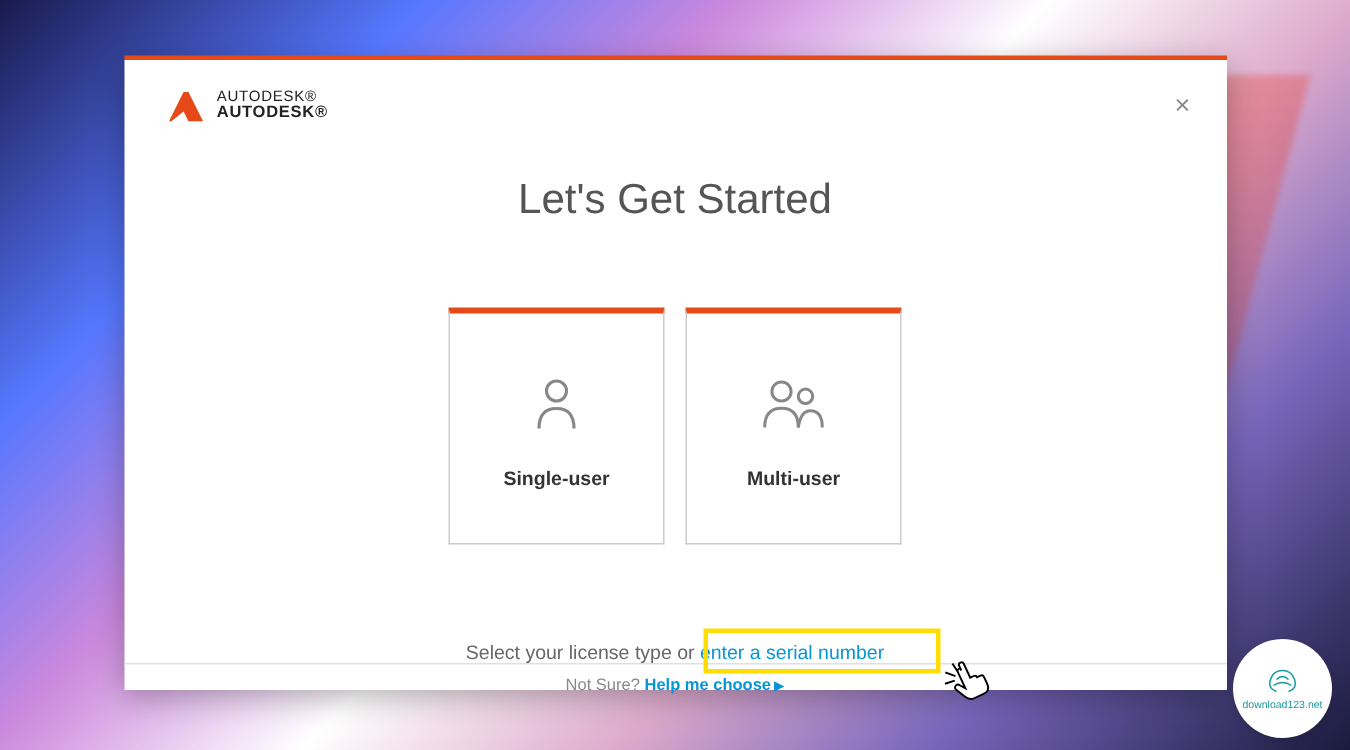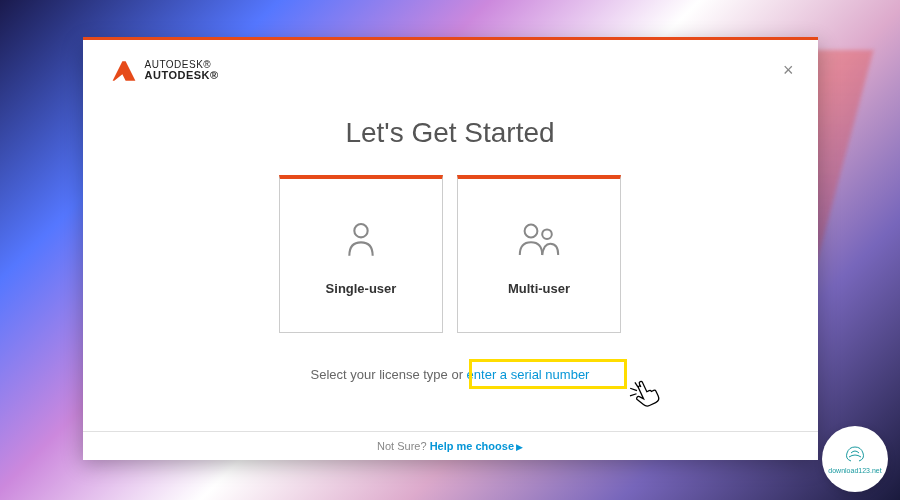--- a/index.html
+++ b/index.html
@@ -81,34 +81,35 @@
       color: #888;
       cursor: pointer;
       padding: 4px;
     }
     .dialog-body {
       flex: 1;
       display: flex;
       flex-direction: column;
       align-items: center;
       padding-top: 24px;
+      gap: 30px;
     }
     .main-title {
       font-size: 28px;
       font-weight: 300;
       color: #555;
       margin-bottom: 26px;
     }
     .cards {
       display: flex;
       gap: 14px;
       margin-bottom: 20px;
     }
     .card {
-      width: 164px;
+      width: 144px;
       height: 158px;
       border: 1px solid #ccc;
       border-top: 4px solid #e64a19;
       display: flex;
       flex-direction: column;
       align-items: center;
       justify-content: center;
       gap: 18px;
       cursor: pointer;
       background: #fff;

